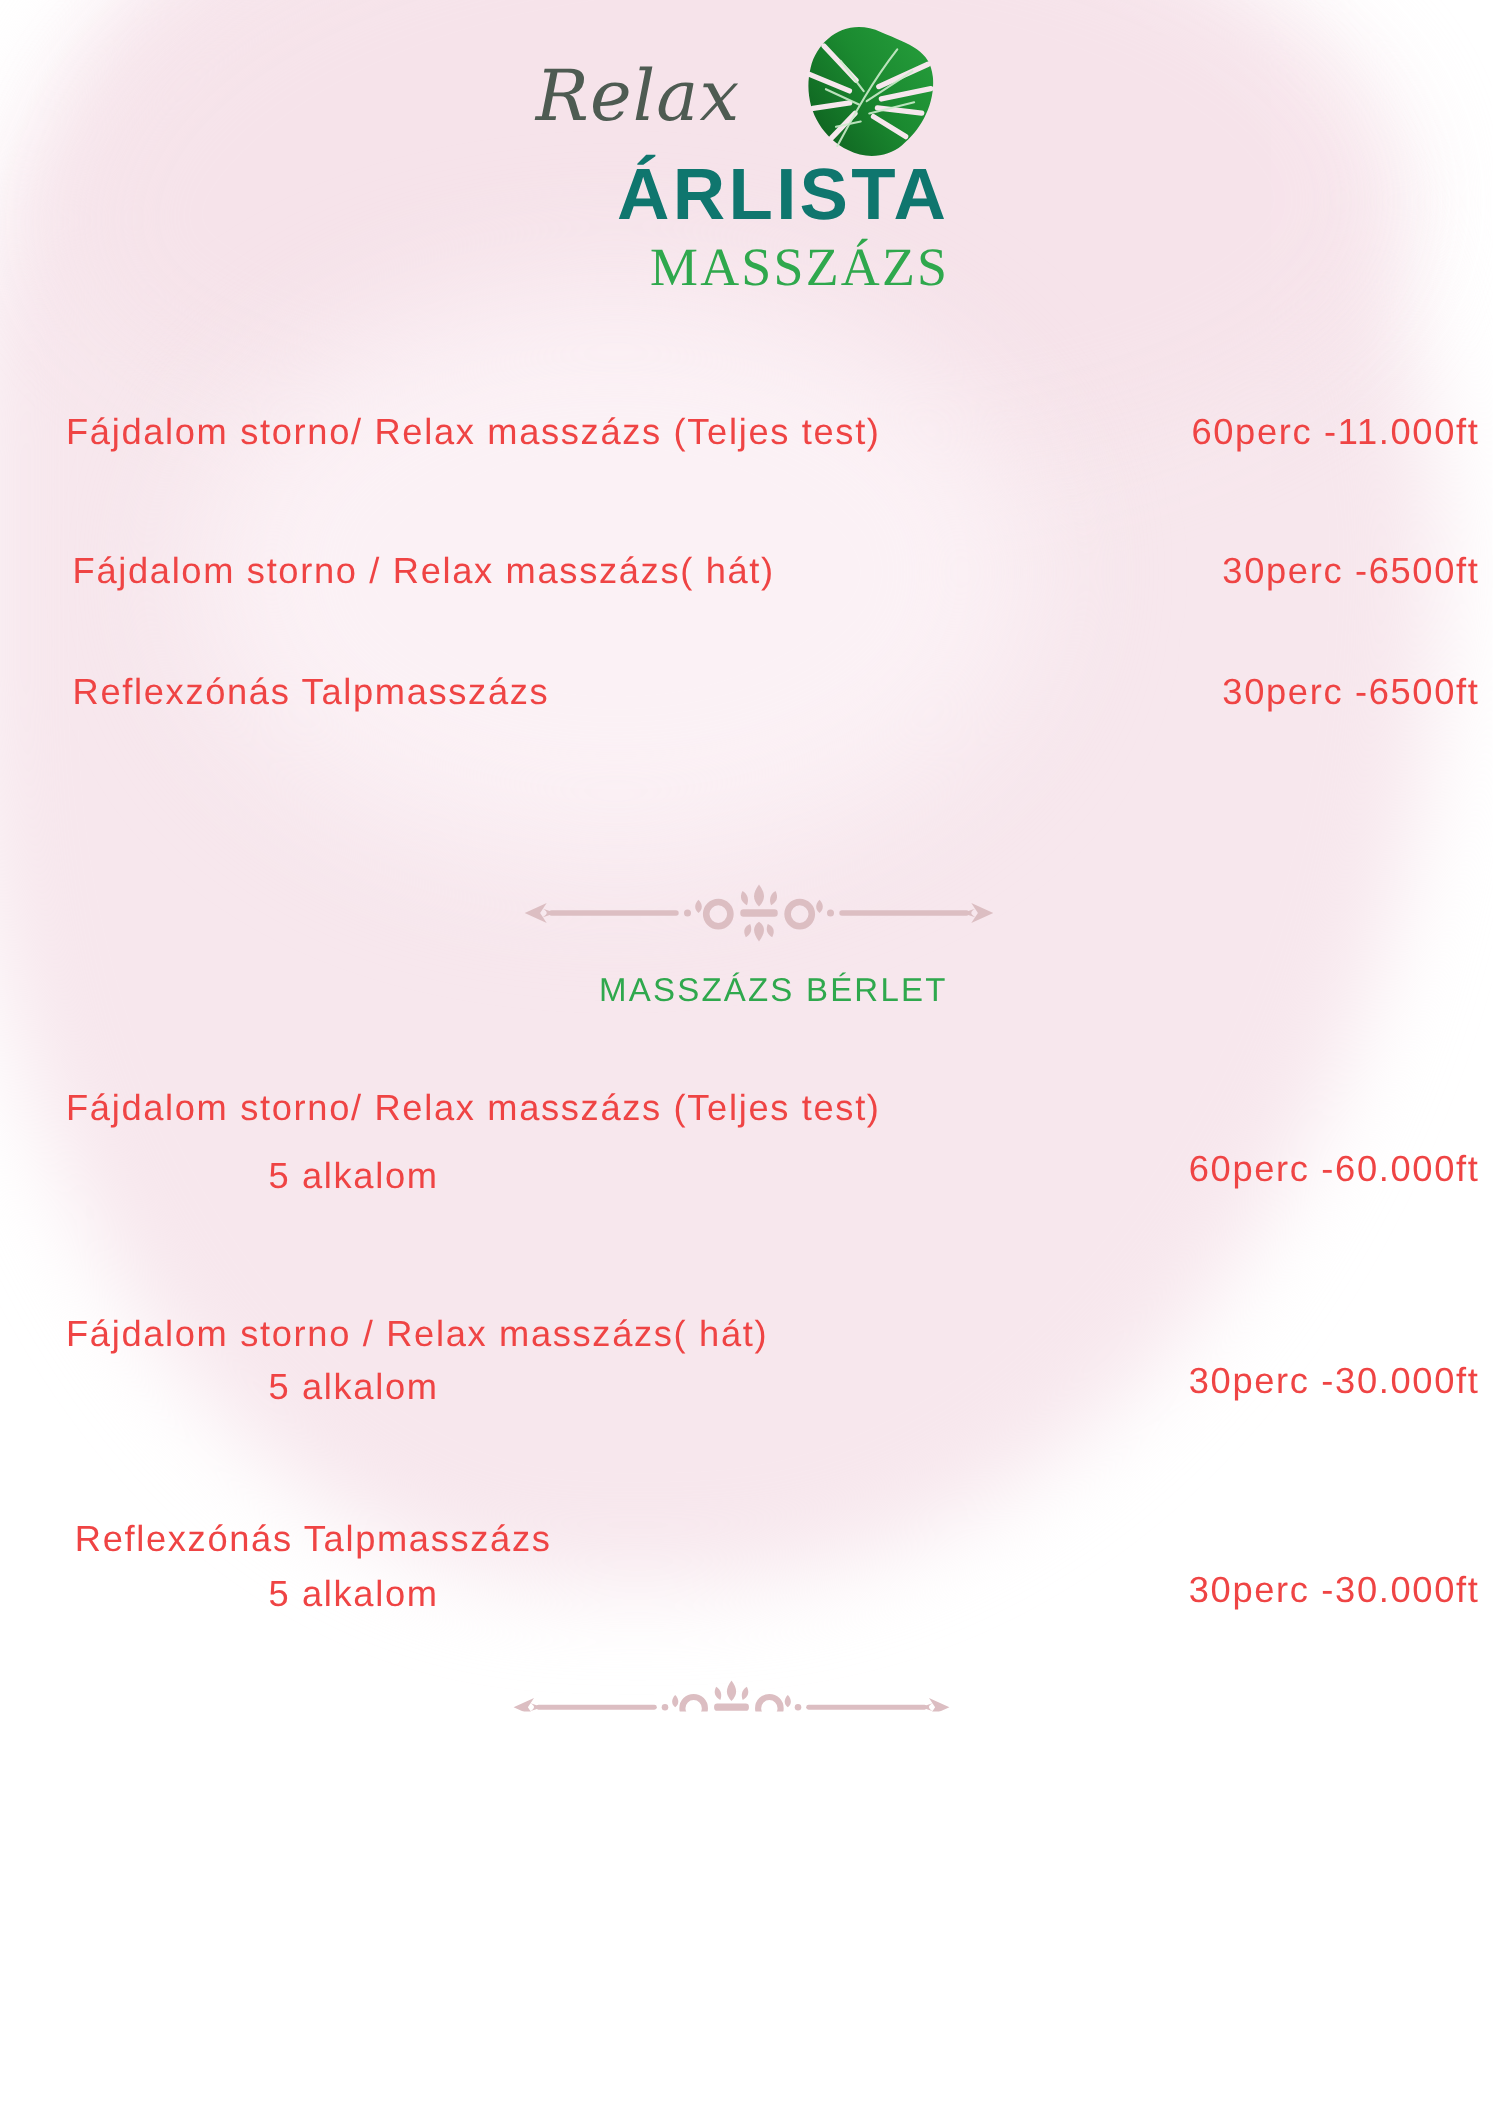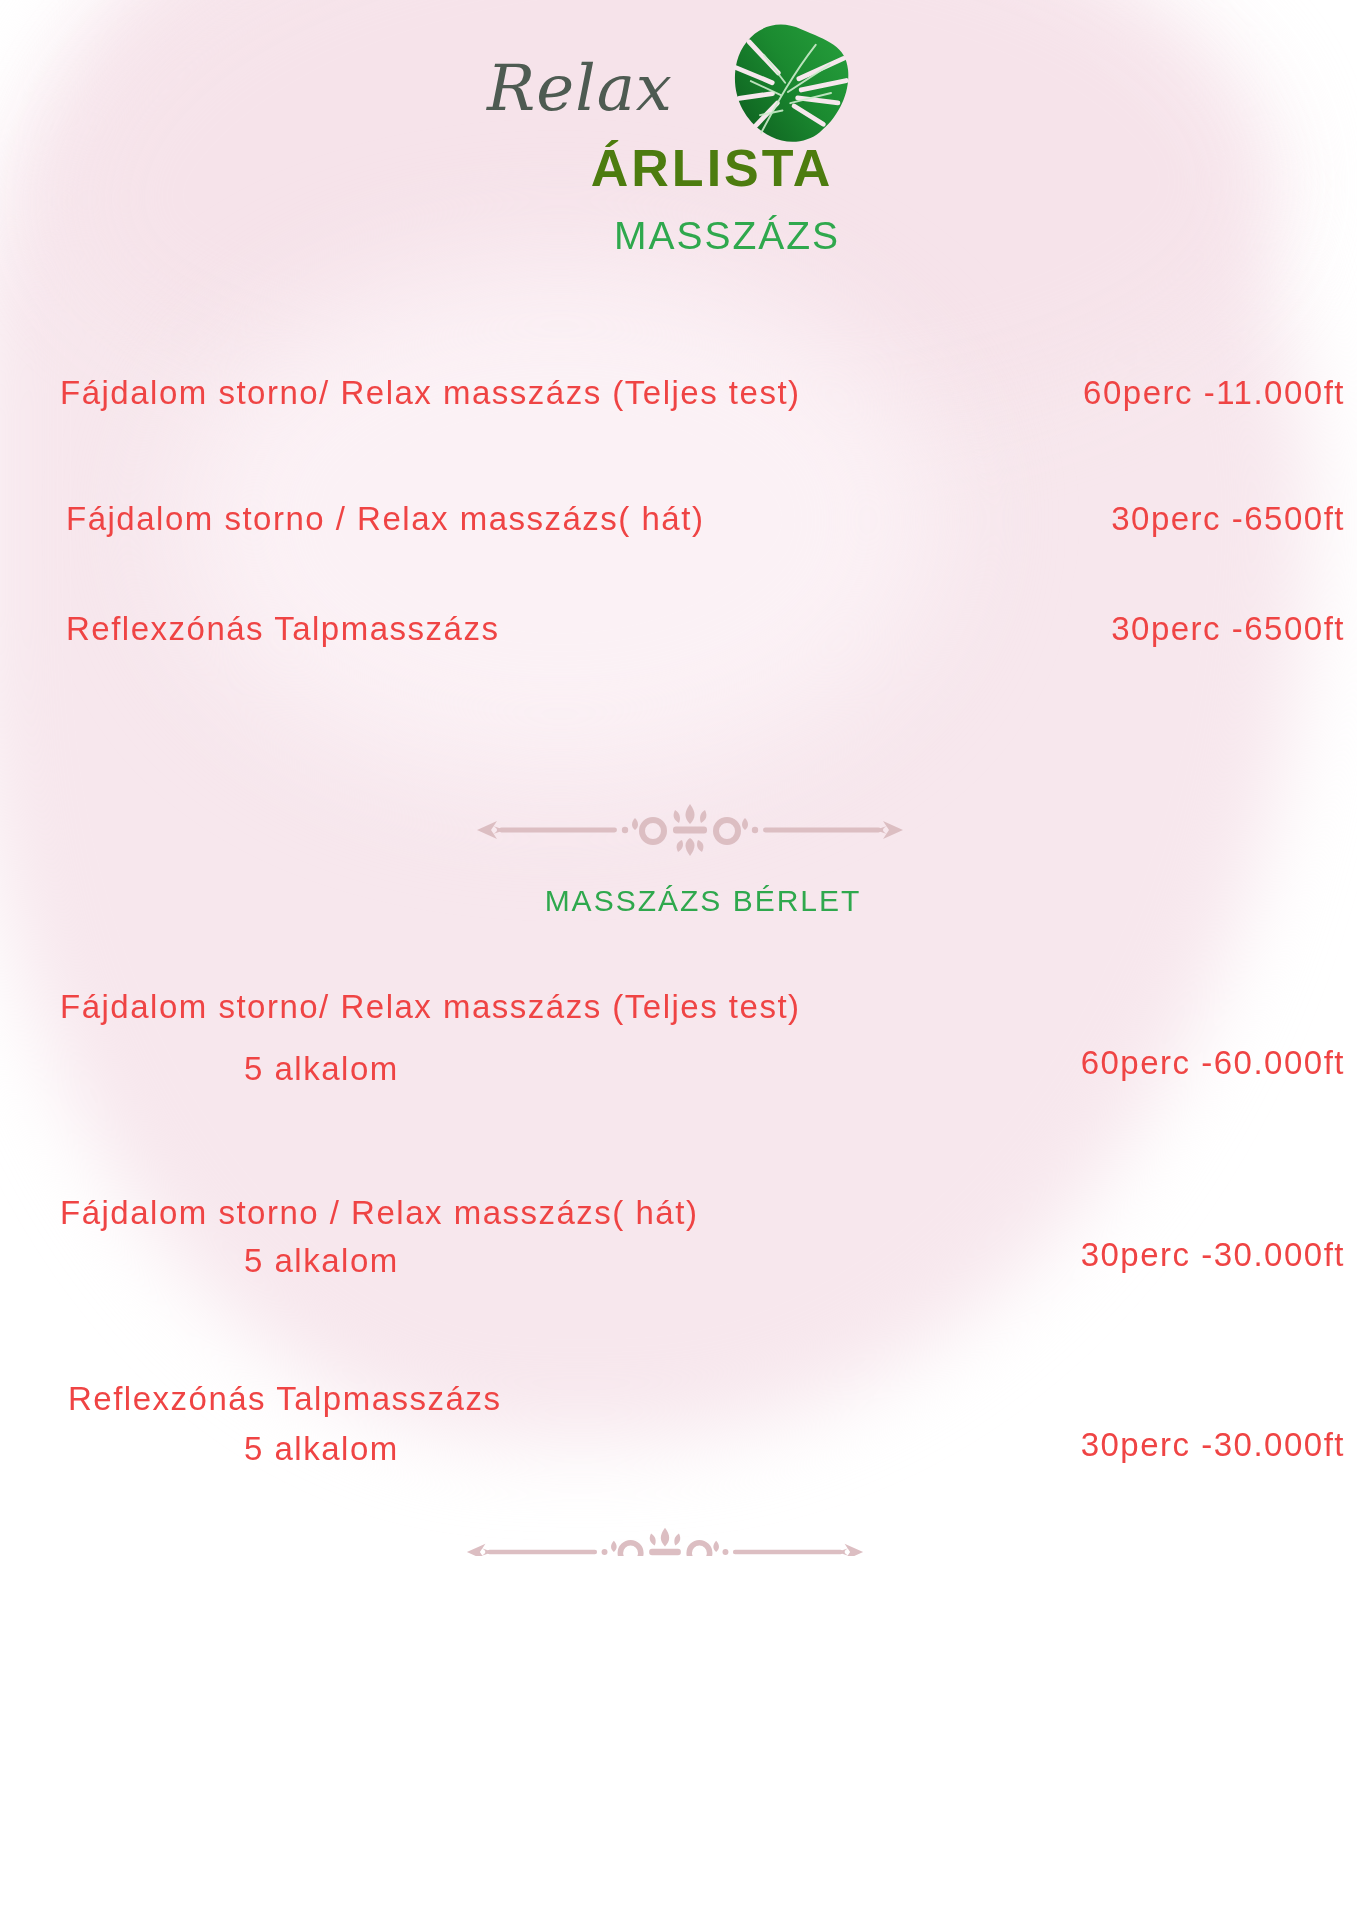--- a/index.html
+++ b/index.html
@@ -46,28 +46,28 @@
     font-size:64px;line-height:1.5;
     letter-spacing:1px;
   }
   .logo-word.relax{margin-top:18px;}
   .logo-word.neked{margin-top:26px;}
   .leaf-wrap{width:168px;height:128px;}
 
   
   .title{
     position:absolute;left:712px;top:138px;transform:translateX(-50%);
-    color:#4d7c0f;font-size:52px;font-weight:700;letter-spacing:3px;
+    color:#0f766e;font-size:66px;font-weight:700;letter-spacing:3px;
     white-space:nowrap;
   }
   .section-heading{
     position:absolute;transform:translateX(-50%);
     color:#2fa84d;font-weight:500;letter-spacing:2px;white-space:nowrap;
   }
-  .heading-masszazs{left:727px;top:214px;font-size:39px;}
+  .heading-masszazs{left:727px;top:214px;font-size:49px;font-family:Liberation Serif, serif;}
   .heading-berlet{left:703px;top:884px;font-size:30px;}
 
   
   .item-name,.item-sub,.item-price{
     position:absolute;color:#ef4444;font-size:33px;font-weight:500;
     letter-spacing:1.5px;white-space:nowrap;line-height:1.25;
   }
   .item-price{right:12px;text-align:right;}
 
   

